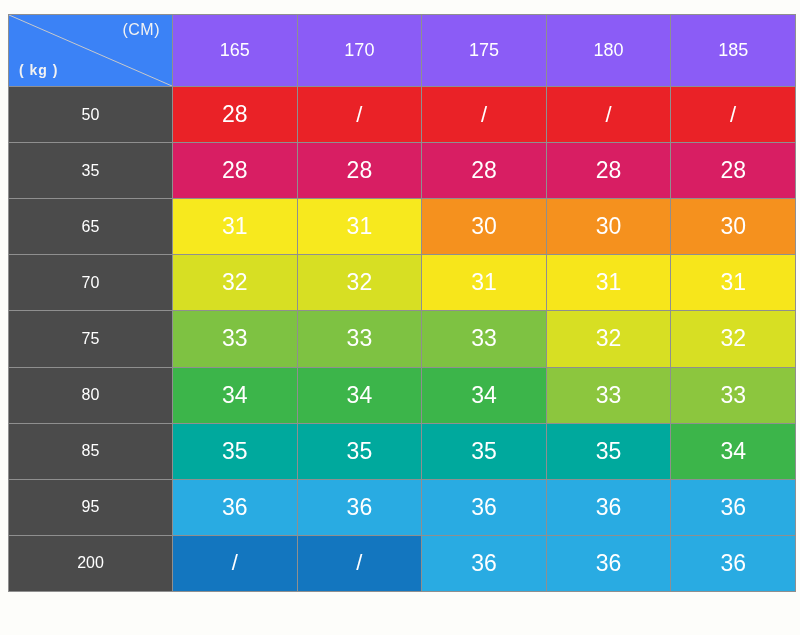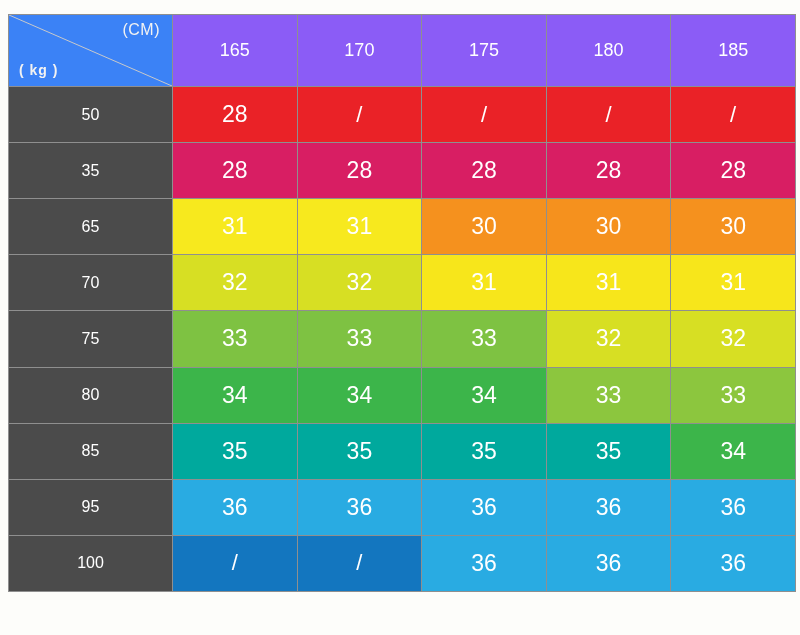--- a/index.html
+++ b/index.html
@@ -180,21 +180,21 @@
         </tr>
         <tr>
           <td class="rowlabel">95</td>
           <td class="cell" style="background-color: rgb(41, 171, 226);">36</td>
           <td class="cell" style="background-color: rgb(41, 171, 226);">36</td>
           <td class="cell" style="background-color: rgb(41, 171, 226);">36</td>
           <td class="cell" style="background-color: rgb(41, 171, 226);">36</td>
           <td class="cell" style="background-color: rgb(41, 171, 226);">36</td>
         </tr>
         <tr>
-          <td class="rowlabel">100</td>
+          <td class="rowlabel">200</td>
           <td class="cell slash" style="background-color: rgb(19, 118, 191);">/</td>
           <td class="cell slash" style="background-color: rgb(19, 118, 191);">/</td>
           <td class="cell" style="background-color: rgb(41, 171, 226);">36</td>
           <td class="cell" style="background-color: rgb(41, 171, 226);">36</td>
           <td class="cell" style="background-color: rgb(41, 171, 226);">36</td>
         </tr>
       </tbody>
   </table>
 </div>
 

